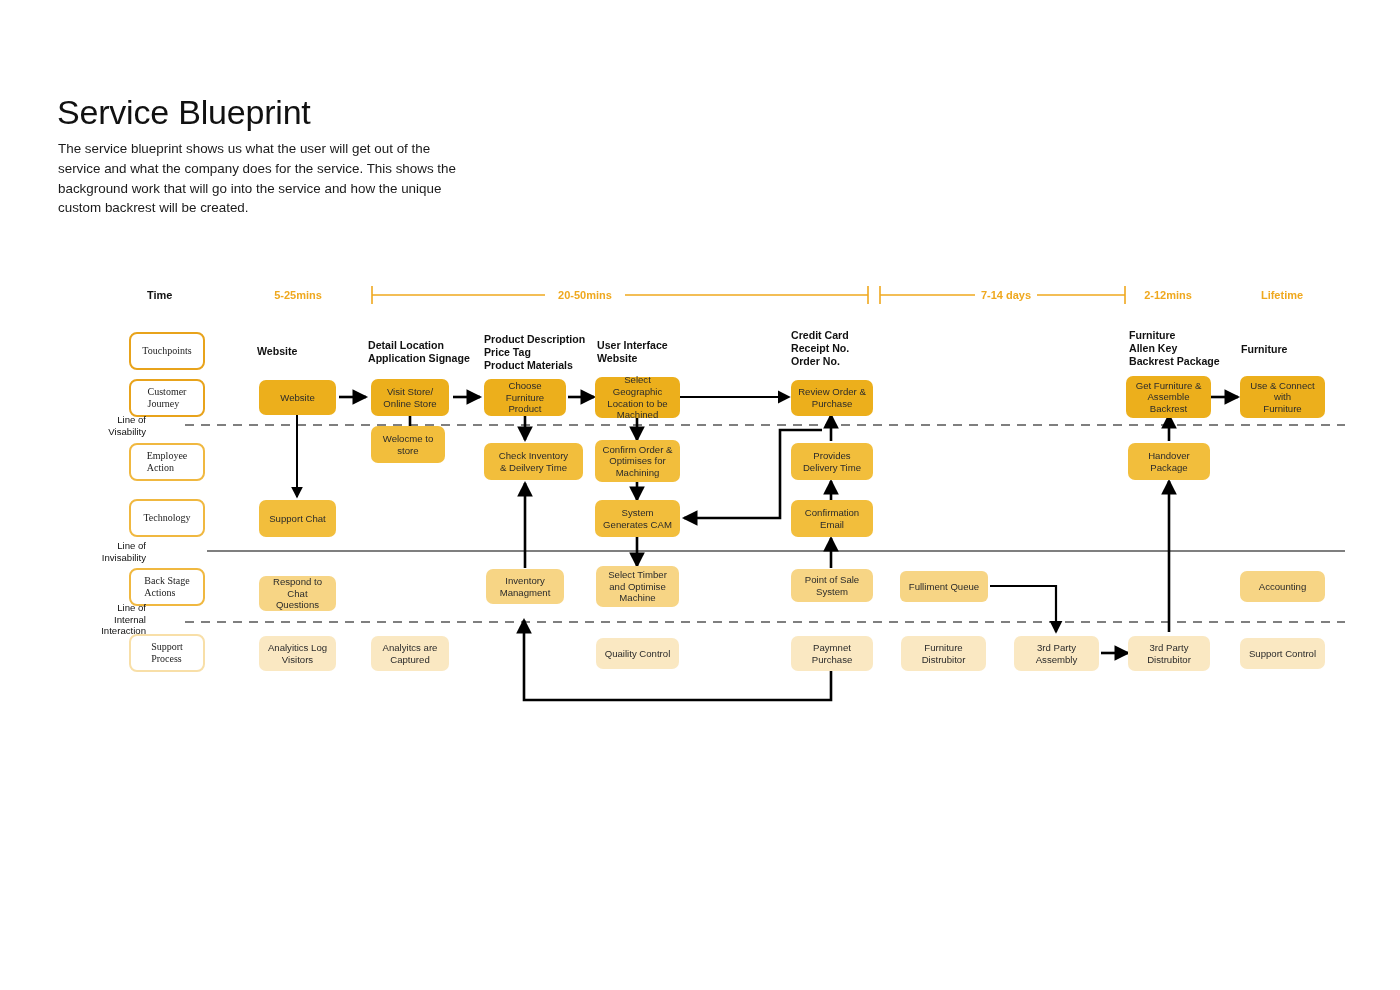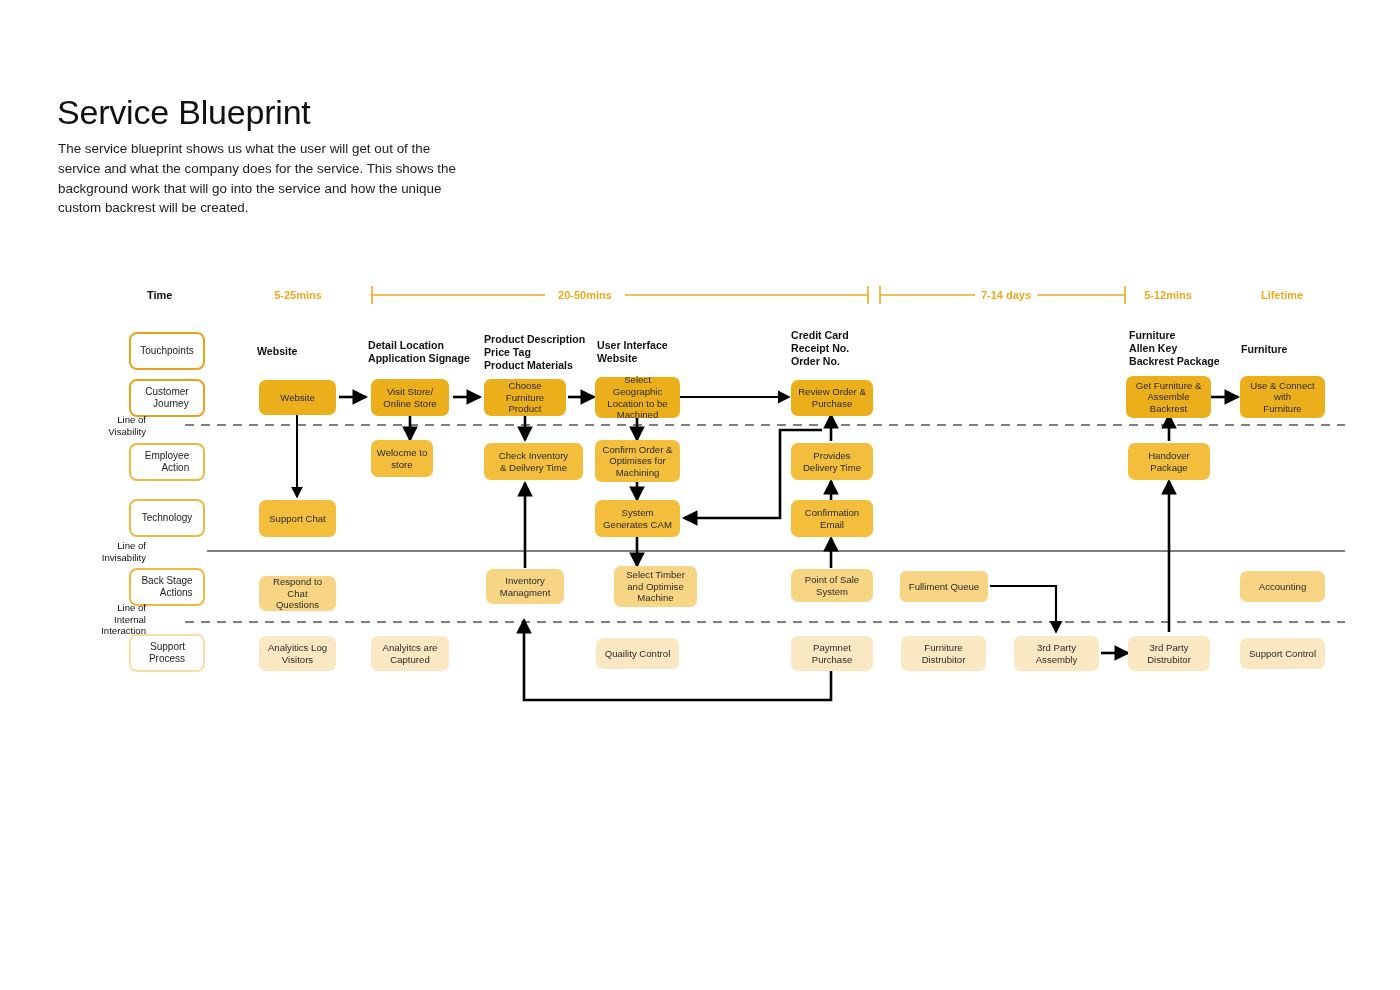--- a/index.html
+++ b/index.html
@@ -37,22 +37,23 @@
     position:absolute; font-size:11px; font-weight:bold; color:#EFA81E;
     white-space:nowrap; text-align:center;
   }
 
   
   .row-pill {
     position:absolute; width:76px; height:38px;
     border-radius:8px; border:2px solid #EFA81E;
     background:#ffffff;
     display:flex; align-items:center; justify-content:center;
-    text-align:right; font-size:10px; line-height:12.5px; color:#222;
+    text-align:left; font-size:10px; line-height:12.5px; color:#222;
     padding:4px;
+    font-family:Liberation Serif, serif;
   }
   .row-pill.strong { border-color:#E8A31B; border-width:2.5px; }
   .row-pill.mid    { border-color:#F0B840; }
   .row-pill.soft   { border-color:#F8DFA8; }
 
   
   .line-label {
     position:absolute; font-size:9.6px; line-height:11.5px;
     color:#111; text-align:right; width:70px;
   }
@@ -147,21 +148,21 @@
 
     <line x1="1169" y1="632" x2="1169" y2="481" stroke="#000" stroke-width="2.6" marker-end="url(#ah)" fill="none"></line>
     <line x1="1169" y1="441" x2="1169" y2="415" stroke="#000" stroke-width="2.6" marker-end="url(#ah)" fill="none"></line>
   </svg>
 
   <div class="time-label" style="left:147px; top:289px;">Time</div>
 
   <div class="phase-label" style="left:243px; top:289px; width:110px;">5-25mins</div>
   <div class="phase-label" style="left:545px; top:289px; width:80px;">20-50mins</div>
   <div class="phase-label" style="left:971px; top:289px; width:70px;">7-14 days</div>
-  <div class="phase-label" style="left:1128px; top:289px; width:80px;">5-12mins</div>
+  <div class="phase-label" style="left:1128px; top:289px; width:80px;">2-12mins</div>
   <div class="phase-label" style="left:1240px; top:289px; width:84px;">Lifetime</div>
 
   <div class="row-pill strong" style="left: 129px; top: 332px; white-space: pre-line;">Touchpoints</div>
   <div class="row-pill strong" style="left: 129px; top: 379px; white-space: pre-line;">Customer
 Journey</div>
   <div class="row-pill mid" style="left: 129px; top: 443px; white-space: pre-line;">Employee
 Action</div>
   <div class="row-pill mid" style="left: 129px; top: 499px; white-space: pre-line;">Technology</div>
   <div class="row-pill mid" style="left: 129px; top: 568px; white-space: pre-line;">Back Stage
 Actions</div>
@@ -202,21 +203,21 @@
 Machined</div>
   <div class="node t1" style="left: 791px; top: 380px; width: 82px; height: 36px; white-space: pre-line;">Review Order &amp;
 Purchase</div>
   <div class="node t1" style="left: 1126px; top: 376px; width: 85px; height: 42px; white-space: pre-line;">Get Furniture &amp;
 Assemble
 Backrest</div>
   <div class="node t1" style="left: 1240px; top: 376px; width: 85px; height: 42px; white-space: pre-line;">Use &amp; Connect
 with
 Furniture</div>
 
-  <div class="node t2" style="left: 371px; top: 440px; width: 62px; height: 37px; white-space: pre-line;">Welocme to
+  <div class="node t2" style="left: 371px; top: 426px; width: 74px; height: 37px; white-space: pre-line;">Welocme to
 store</div>
   <div class="node t2" style="left: 484px; top: 443px; width: 99px; height: 37px; white-space: pre-line;">Check Inventory
 &amp; Deilvery Time</div>
   <div class="node t2" style="left: 595px; top: 440px; width: 85px; height: 42px; white-space: pre-line;">Confirm Order &amp;
 Optimises for
 Machining</div>
   <div class="node t2" style="left: 791px; top: 443px; width: 82px; height: 37px; white-space: pre-line;">Provides
 Delivery Time</div>
   <div class="node t2" style="left: 1128px; top: 443px; width: 82px; height: 37px; white-space: pre-line;">Handover
 Package</div>
@@ -224,21 +225,21 @@
   <div class="node t2" style="left: 259px; top: 500px; width: 77px; height: 37px; white-space: pre-line;">Support Chat</div>
   <div class="node t2" style="left: 595px; top: 500px; width: 85px; height: 37px; white-space: pre-line;">System
 Generates CAM</div>
   <div class="node t2" style="left: 791px; top: 500px; width: 82px; height: 37px; white-space: pre-line;">Confirmation
 Email</div>
 
   <div class="node t3" style="left: 259px; top: 569px; width: 77px; height: 35px; white-space: pre-line; margin-top: 7px;">Respond to Chat
 Questions</div>
   <div class="node t3" style="left: 486px; top: 569px; width: 78px; height: 35px; white-space: pre-line;">Inventory
 Managment</div>
-  <div class="node t3" style="left: 596px; top: 566px; width: 83px; height: 41px; white-space: pre-line; margin-left: 18px;">Select Timber
+  <div class="node t3" style="left: 596px; top: 566px; width: 83px; height: 41px; white-space: pre-line;">Select Timber
 and Optimise
 Machine</div>
   <div class="node t3" style="left: 791px; top: 569px; width: 82px; height: 33px; white-space: pre-line;">Point of Sale
 System</div>
   <div class="node t3" style="left: 900px; top: 571px; width: 88px; height: 31px; white-space: pre-line; border-radius: 6px;">Fulliment Queue</div>
   <div class="node t3" style="left: 1240px; top: 571px; width: 85px; height: 31px; white-space: pre-line;">Accounting</div>
 
   <div class="node t4" style="left: 259px; top: 636px; width: 77px; height: 35px; white-space: pre-line;">Analyitics Log
 Visitors</div>
   <div class="node t4" style="left: 371px; top: 636px; width: 78px; height: 35px; white-space: pre-line;">Analyitcs are

